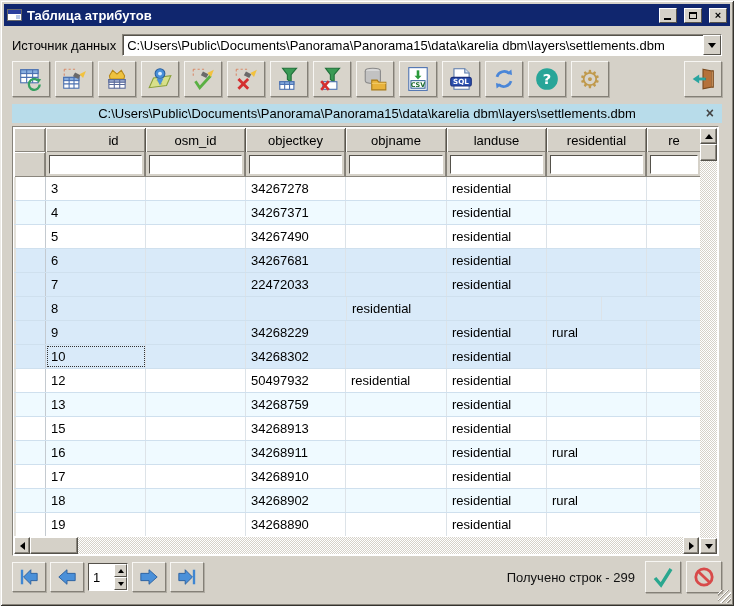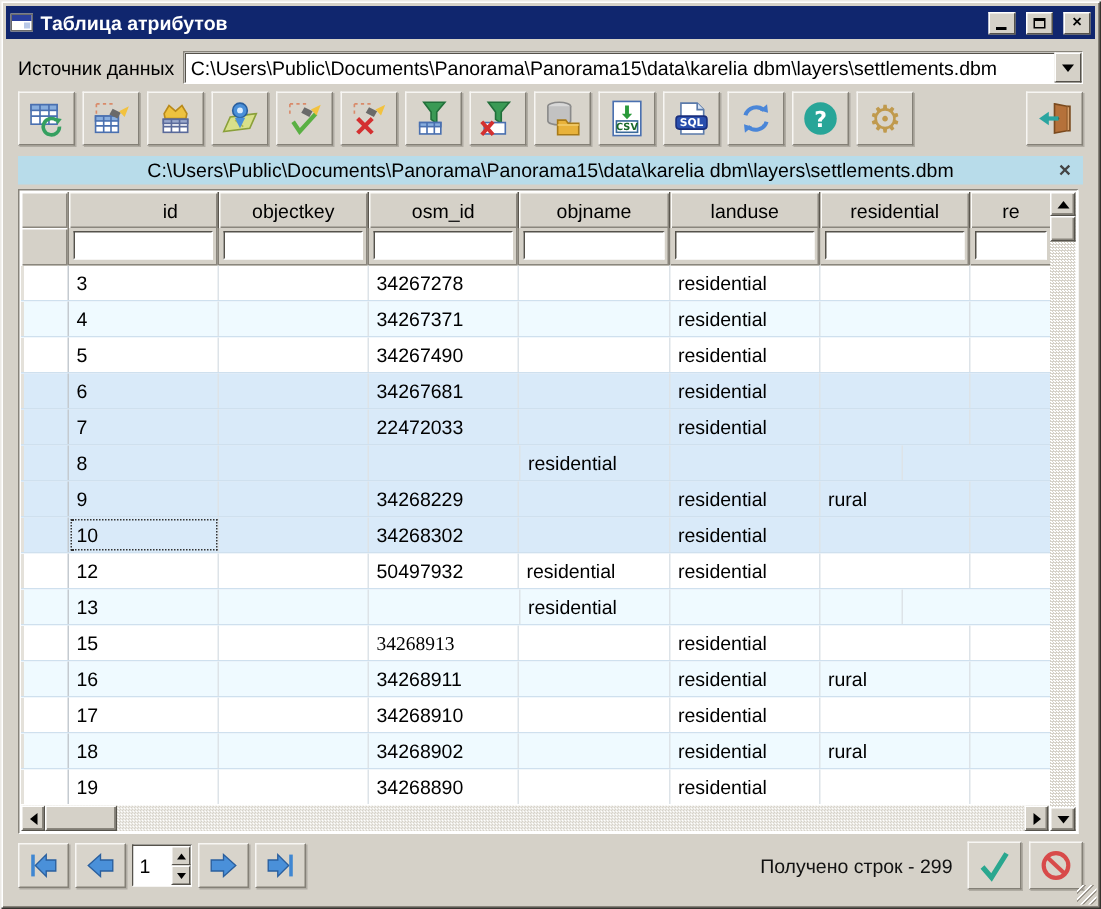--- a/index.html
+++ b/index.html
@@ -248,22 +248,22 @@
   <div class="path-tab">
     <span class="path-text">C:\Users\Public\Documents\Panorama\Panorama15\data\karelia dbm\layers\settlements.dbm</span>
     <span class="path-close">×</span>
   </div>
 
   <div class="table-frame">
     <div class="grid-clip">
       <div class="hrow" id="thead">
         <div class="corner"></div>
       <div class="hcell" style="width: 100px; padding-left: 36px;">id</div>
+          <div class="hcell" style="width: 100px;">osm_id</div>
           <div class="hcell" style="width: 100px;">objectkey</div>
-          <div class="hcell" style="width: 100px;">osm_id</div>
           <div class="hcell" style="width: 101px;">objname</div>
           <div class="hcell" style="width: 100px;">landuse</div>
           <div class="hcell" style="width: 100px;">residential</div>
           <div class="hcell" style="width: 55px;">re</div>
         </div>
       <div class="frow" id="tfilter">
         <div class="corner"></div>
       <div class="fcell" style="width: 100px;"><input class="filter-input" style=""></div>
           <div class="fcell" style="width: 100px;"><input class="filter-input" style=""></div>
           <div class="fcell" style="width: 100px;"><input class="filter-input" style=""></div>
@@ -359,30 +359,31 @@
             <div class="cell" style="width: 100px;">50497932</div>
             <div class="cell" style="width: 101px;">residential</div>
             <div class="cell" style="width: 100px;">residential</div>
             <div class="cell" style="width: 100px;"></div>
             <div class="cell" style="width: 55px;"></div>
           </div>
           <div class="trow alt">
             <div class="cell rowhdr" style="width: 32px;"></div>
             <div class="cell" style="width: 100px;">13</div>
             <div class="cell" style="width: 100px;"></div>
+            <div class="cell" style="width: 100px;">34268759</div>
             <div class="cell" style="width: 101px;"></div>
             <div class="cell" style="width: 100px;">residential</div>
             <div class="cell" style="width: 100px;"></div>
             <div class="cell" style="width: 55px;"></div>
           </div>
           <div class="trow plain">
             <div class="cell rowhdr" style="width: 32px;"></div>
             <div class="cell" style="width: 100px;">15</div>
             <div class="cell" style="width: 100px;"></div>
-            <div class="cell" style="width: 100px; font-family: Liberation Serif, serif;">34268913</div>
+            <div class="cell" style="width: 100px;">34268913</div>
             <div class="cell" style="width: 101px;"></div>
             <div class="cell" style="width: 100px;">residential</div>
             <div class="cell" style="width: 100px;"></div>
             <div class="cell" style="width: 55px;"></div>
           </div>
           <div class="trow alt">
             <div class="cell rowhdr" style="width: 32px;"></div>
             <div class="cell" style="width: 100px;">16</div>
             <div class="cell" style="width: 100px;"></div>
             <div class="cell" style="width: 100px;">34268911</div>

